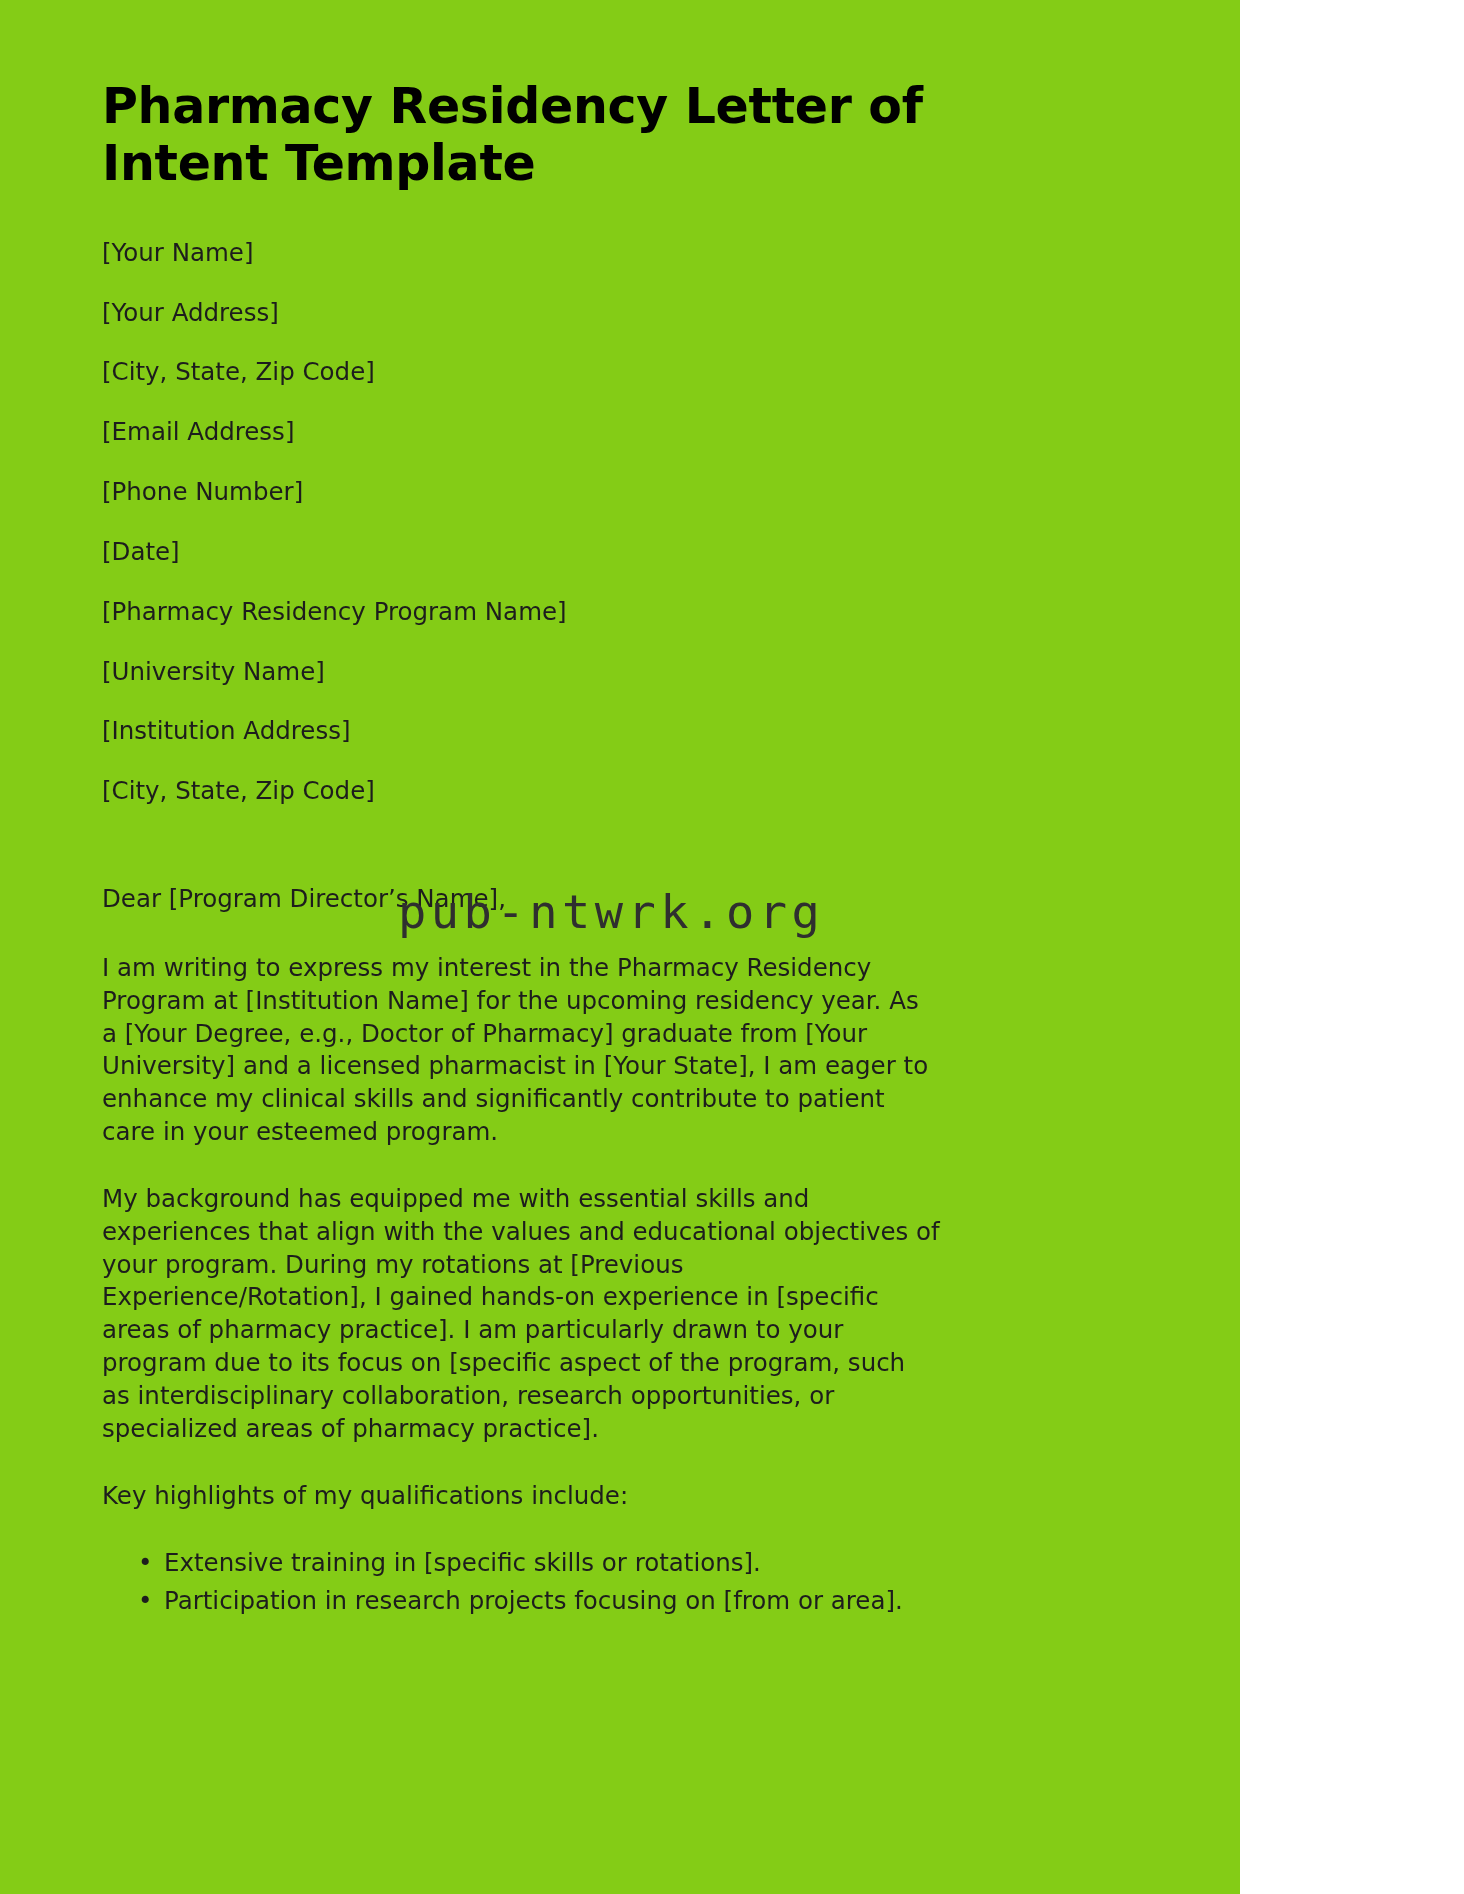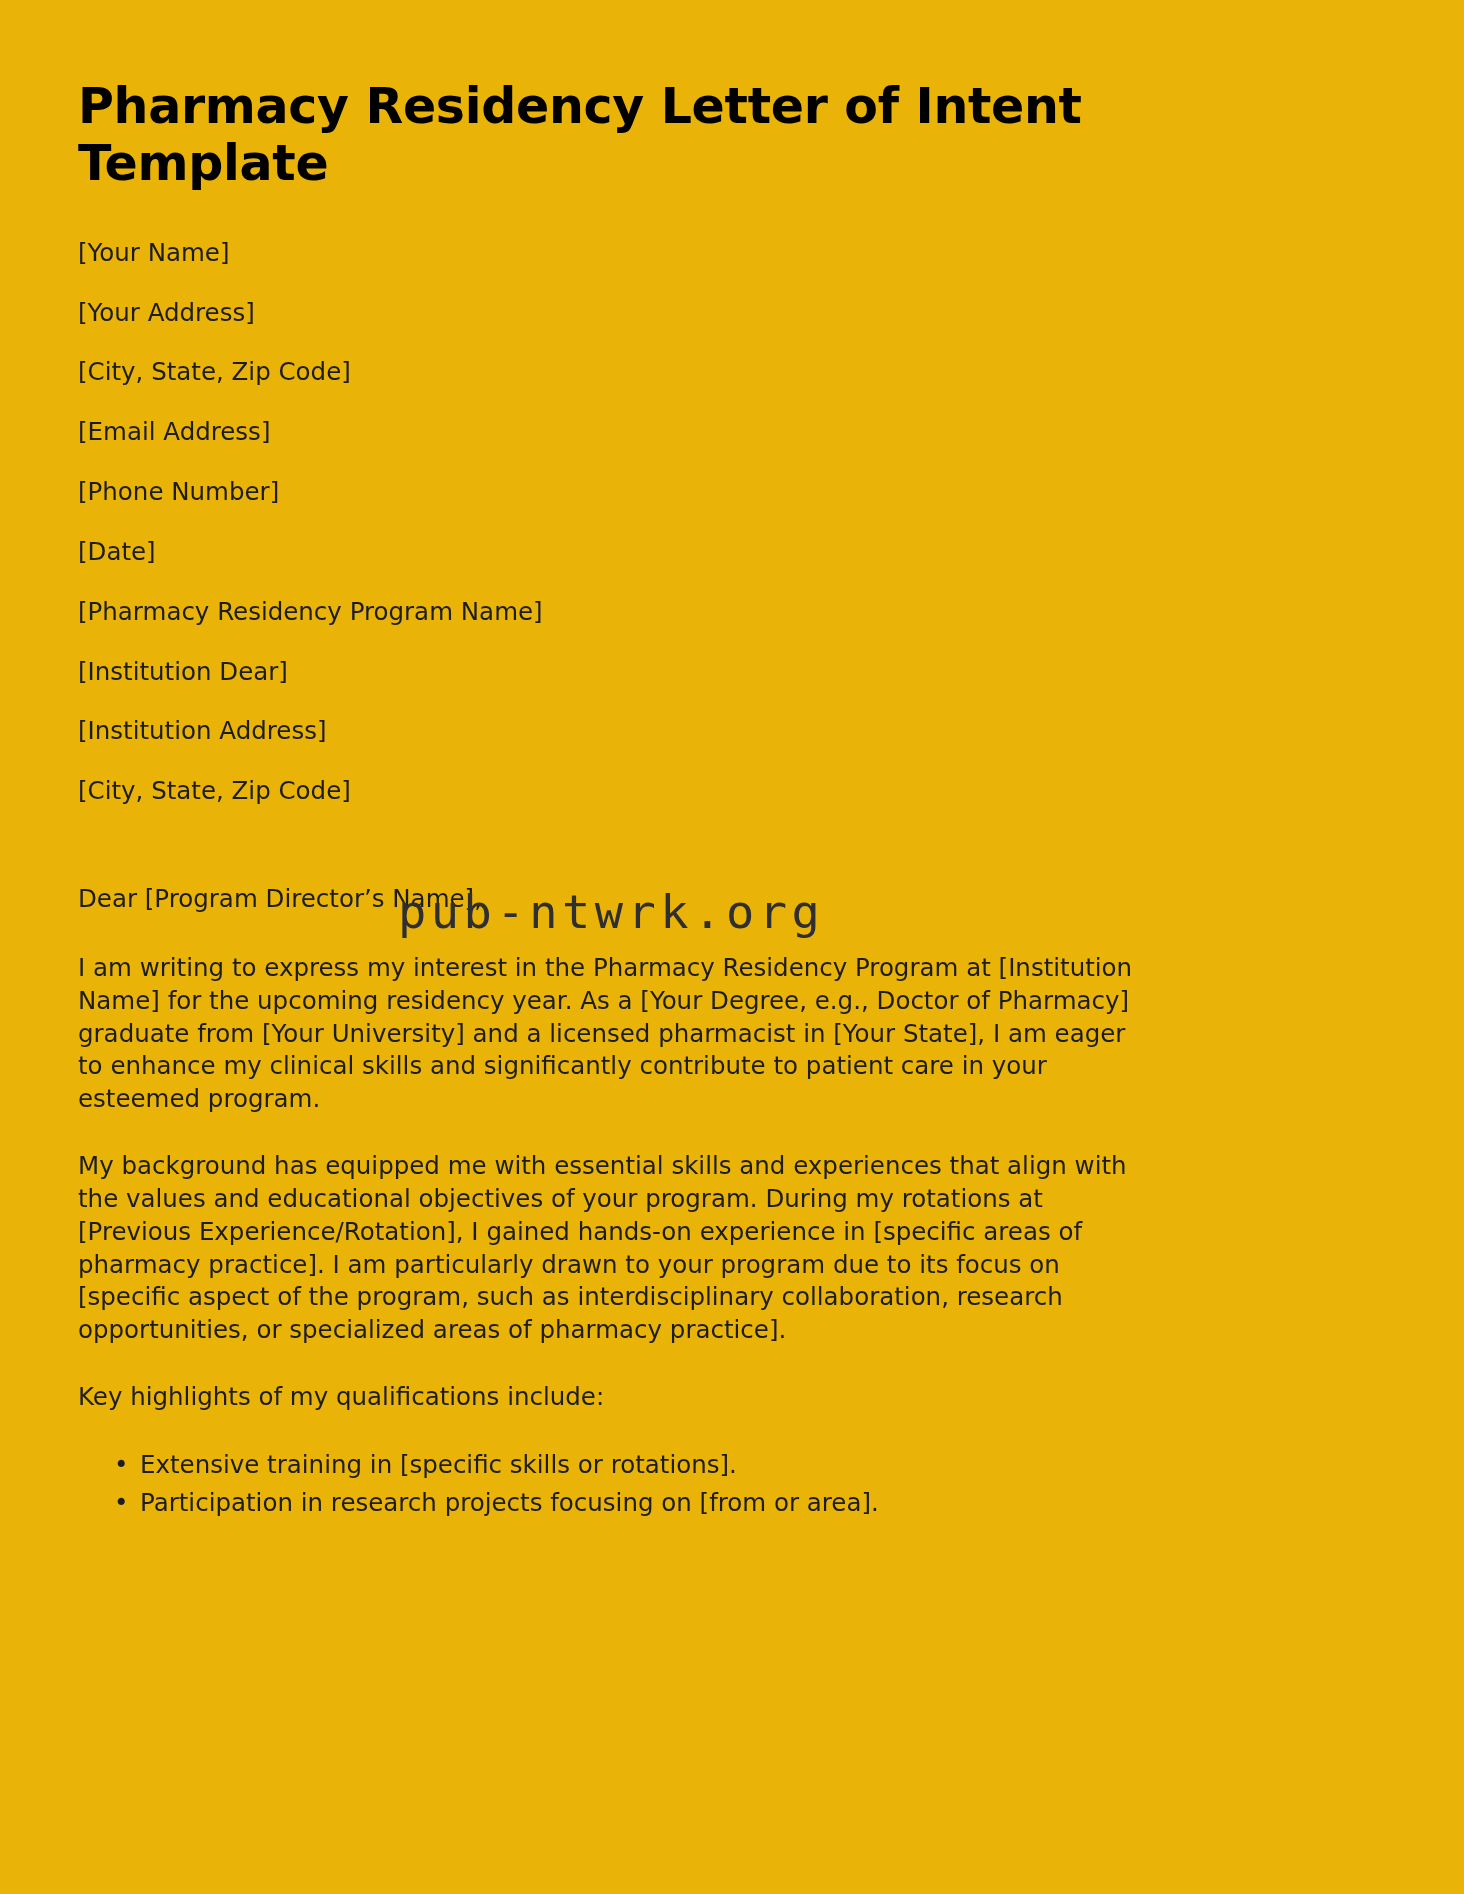--- a/index.html
+++ b/index.html
@@ -10,25 +10,25 @@
   body {
     width: 1464px;
     height: 1894px;
     overflow: hidden;
     font-family: "DejaVu Sans", sans-serif;
     color: #1a1a1a;
     -webkit-font-smoothing: antialiased;
   }
   .page {
     position: relative;
-    width: 1464px;
+    width: 1240px;
     height: 1894px;
-    background: #eab308;
+    background: #84cc16;
     box-sizing: border-box;
-    padding: 78px 300px 0 78px;
+    padding: 78px 300px 0 102px;
   }
   .doc-title {
     font-family: "DejaVu Sans", sans-serif;
     font-weight: bold;
     font-size: 49px;
     line-height: 1.17;
     letter-spacing: -0.3px;
     color: #000000;
     margin: 0 0 44px 0;
     max-width: 1010px;
@@ -102,21 +102,21 @@
   <h1 class="doc-title">Pharmacy Residency Letter of Intent Template</h1>
 
   <div class="addr-block">
     <p class="addr-line">[Your Name]</p>
     <p class="addr-line">[Your Address]</p>
     <p class="addr-line">[City, State, Zip Code]</p>
     <p class="addr-line">[Email Address]</p>
     <p class="addr-line">[Phone Number]</p>
     <p class="addr-line">[Date]</p>
     <p class="addr-line">[Pharmacy Residency Program Name]</p>
-    <p class="addr-line">[Institution Dear]</p>
+    <p class="addr-line">[University Name]</p>
     <p class="addr-line">[Institution Address]</p>
     <p class="addr-line">[City, State, Zip Code]</p>
   </div>
 
   <div class="body-area">
     <p class="para salutation">Dear [Program Director’s Name],</p>
     <p class="para">I am writing to express my interest in the Pharmacy Residency Program at [Institution Name] for the upcoming residency year. As a [Your Degree, e.g., Doctor of Pharmacy] graduate from [Your University] and a licensed pharmacist in [Your State], I am eager to enhance my clinical skills and significantly contribute to patient care in your esteemed program.</p>
     <p class="para">My background has equipped me with essential skills and experiences that align with the values and educational objectives of your program. During my rotations at [Previous Experience/Rotation], I gained hands-on experience in [specific areas of pharmacy practice]. I am particularly drawn to your program due to its focus on [specific aspect of the program, such as interdisciplinary collaboration, research opportunities, or specialized areas of pharmacy practice].</p>
     <p class="para">Key highlights of my qualifications include:</p>
 

